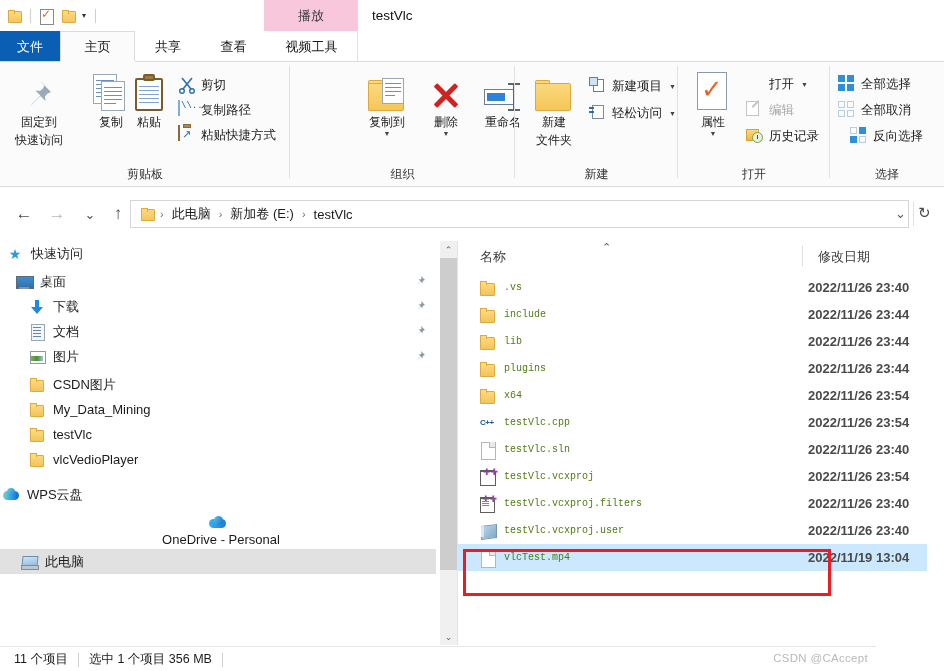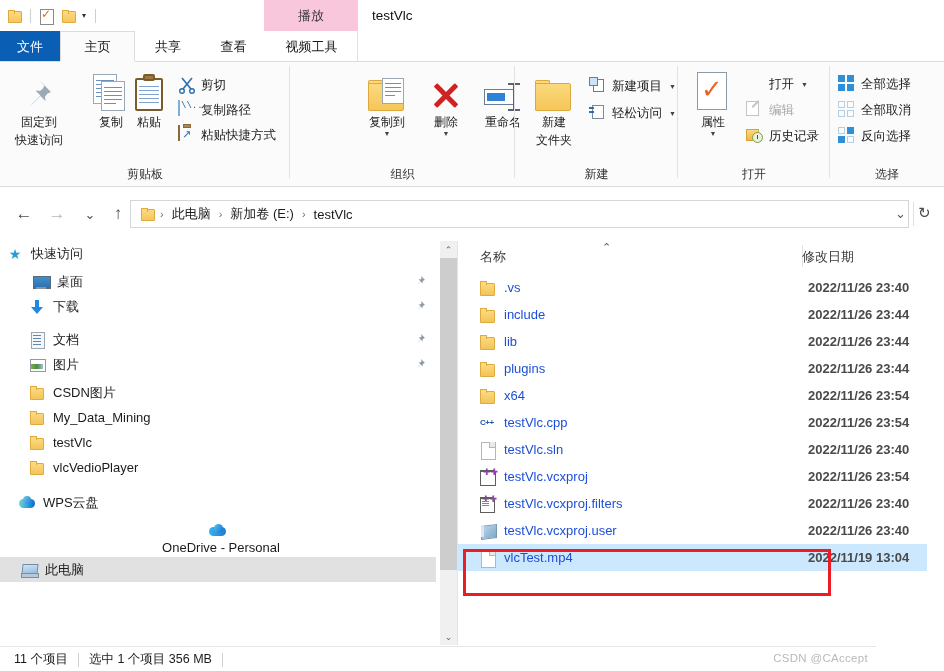--- a/index.html
+++ b/index.html
@@ -252,29 +252,29 @@
   .nps-arrow.up { top:0; }
   .nps-arrow.dn { bottom:0; }
   .nps-thumb { position:absolute; left:0; top:17px; width:17px; height:312px; background:#cdcdcd; }
 
   .pane-divider { position:absolute; left:457px; top:241px; width:1px; height:404px; background:#e3e3e3; }
 
   
   .listhead { position:absolute; left:458px; top:241px; width:486px; height:32px; background:#fff; }
   .listhead .col { position:absolute; top:0; height:32px; display:flex; align-items:center; font-size:13px; color:#3a3a3a; }
   .listhead .col.name { left:22px; }
-  .listhead .col.date { left:332px; padding-left:12px; }
+  .listhead .col.date { left:348px; padding-left:12px; }
   .listhead .vsep { position:absolute; left:344px; top:4px; width:1px; height:22px; background:#e2e2e2; }
   .sortarrow { position:absolute; left:122px; top:0px; font-size:11px; color:#5a5a5a; }
   .listhead-underline { position:absolute; left:458px; top:272px; width:486px; height:1px; background:#ffffff; }
 
   .filelist { position:absolute; left:458px; top:274px; width:486px; height:371px; background:#fff; }
   .frow { position:relative; height:27px; display:flex; align-items:center; cursor:default; }
   .frow.selected { background:#cce8ff; }
-  .frow .fname { position:absolute; left:46px; font-size:13px; color:#1d4ed8; white-space:nowrap; }
+  .frow .fname { position:absolute; left:46px; font-size:10px; color:#4d7c0f; white-space:nowrap;font-family:Liberation Mono, monospace; }
   .frow .fdate { position:absolute; left:350px; font-size:13px; color:#4a4a4a; white-space:nowrap;font-weight:bold; }
   .fi { position:absolute; left:22px; width:18px; height:18px; }
 
   .fi.folder::before{ content:""; position:absolute; left:0px; top:4px; width:13px; height:11px;
       background:linear-gradient(180deg,#fbd97c,#f3c45a); border:1px solid #dfab3f; border-radius:0 1px 1px 0; }
   .fi.folder::after{ content:""; position:absolute; left:0px; top:2px; width:5px; height:3px;
       background:#fbd97c; border:1px solid #dfab3f; border-bottom:none; }
 
   .fi.cpp { display:flex; align-items:center; justify-content:flex-start; }
   .fi.cpp span { font-size:8px; font-weight:bold; color:#2157a8; font-family:"Liberation Sans", sans-serif; letter-spacing:-0.5px;}
@@ -552,21 +552,21 @@
         <span class="ico">
           <span class="sel-none-ico">
               <i></i>
               <i></i>
               <i></i>
               <i></i>
             </span>
         </span>
         <span class="lbl">全部取消</span>
       </div>
-      <div class="smallbtn" style="left:8px; top:63px;">
+      <div class="smallbtn" style="left:20px; top:63px;">
         <span class="ico">
           <span class="sel-inv-ico">
               <i></i>
               <i class="on"></i>
               <i class="on"></i>
               <i></i>
             </span>
         </span>
         <span class="lbl">反向选择</span>
       </div>
@@ -592,35 +592,35 @@
   </div>
   <div class="addr-caret">⌄</div>
   <div class="addr-vsep"></div>
   <div class="refresh">↻</div>
 
   <div class="navpane" id="navpane">
       <div class="navrow" style="margin-top: 0px; padding-left: 6px;">
         <span class="ni star">★</span>
         <span class="label">快速访问</span>
       </div>
-      <div class="navrow" style="margin-top: 3px; padding-left: 32px;">
+      <div class="navrow" style="margin-top: 3px; padding-left: 15px;">
         <span class="ni desktop"></span>
         <span class="label">桌面</span>
         <span class="pin"><svg width="12" height="12" viewBox="0 0 12 12">
             <path d="M7 1 L11 5 L9.5 5.5 L8.5 6.7 L8.7 8.5 L6.7 6.5 L3 10 L2.6 10.4 L3 10 L6.5 6.3 L4.5 4.3 L6.3 4.5 L7.5 3.5 Z" fill="#8b9aa6"></path>
           </svg></span>
       </div>
       <div class="navrow" style="margin-top: 0px; padding-left: 28px;">
         <span class="ni download"></span>
         <span class="label">下载</span>
         <span class="pin"><svg width="12" height="12" viewBox="0 0 12 12">
             <path d="M7 1 L11 5 L9.5 5.5 L8.5 6.7 L8.7 8.5 L6.7 6.5 L3 10 L2.6 10.4 L3 10 L6.5 6.3 L4.5 4.3 L6.3 4.5 L7.5 3.5 Z" fill="#8b9aa6"></path>
           </svg></span>
       </div>
-      <div class="navrow" style="margin-top: 8px; padding-left: 28px;">
+      <div class="navrow" style="margin-top: 0px; padding-left: 28px;">
         <span class="ni docs"></span>
         <span class="label">文档</span>
         <span class="pin"><svg width="12" height="12" viewBox="0 0 12 12">
             <path d="M7 1 L11 5 L9.5 5.5 L8.5 6.7 L8.7 8.5 L6.7 6.5 L3 10 L2.6 10.4 L3 10 L6.5 6.3 L4.5 4.3 L6.3 4.5 L7.5 3.5 Z" fill="#8b9aa6"></path>
           </svg></span>
       </div>
       <div class="navrow" style="margin-top: 0px; padding-left: 28px;">
         <span class="ni pics"></span>
         <span class="label">图片</span>
         <span class="pin"><svg width="12" height="12" viewBox="0 0 12 12">
@@ -636,21 +636,21 @@
         <span class="label">My_Data_Mining</span>
       </div>
       <div class="navrow" style="margin-top: 0px; padding-left: 28px;">
         <span class="ni folder"></span>
         <span class="label">testVlc</span>
       </div>
       <div class="navrow" style="margin-top: 0px; padding-left: 28px;">
         <span class="ni folder"></span>
         <span class="label">vlcVedioPlayer</span>
       </div>
-      <div class="navrow" style="margin-top: 10px; padding-left: 18px;">
+      <div class="navrow" style="margin-top: 10px; padding-left: 2px;">
         <span class="ni wps"></span>
         <span class="label">WPS云盘</span>
       </div>
       <div class="navrow" style="margin-top: 7px; padding-left: 6px; flex-direction: column;">
         <span class="ni onedrive"></span>
         <span class="label">OneDrive - Personal</span>
       </div>
       <div class="navrow selected" style="margin-top: 10px; padding-left: 20px;">
         <span class="ni pc"></span>
         <span class="label">此电脑</span>

